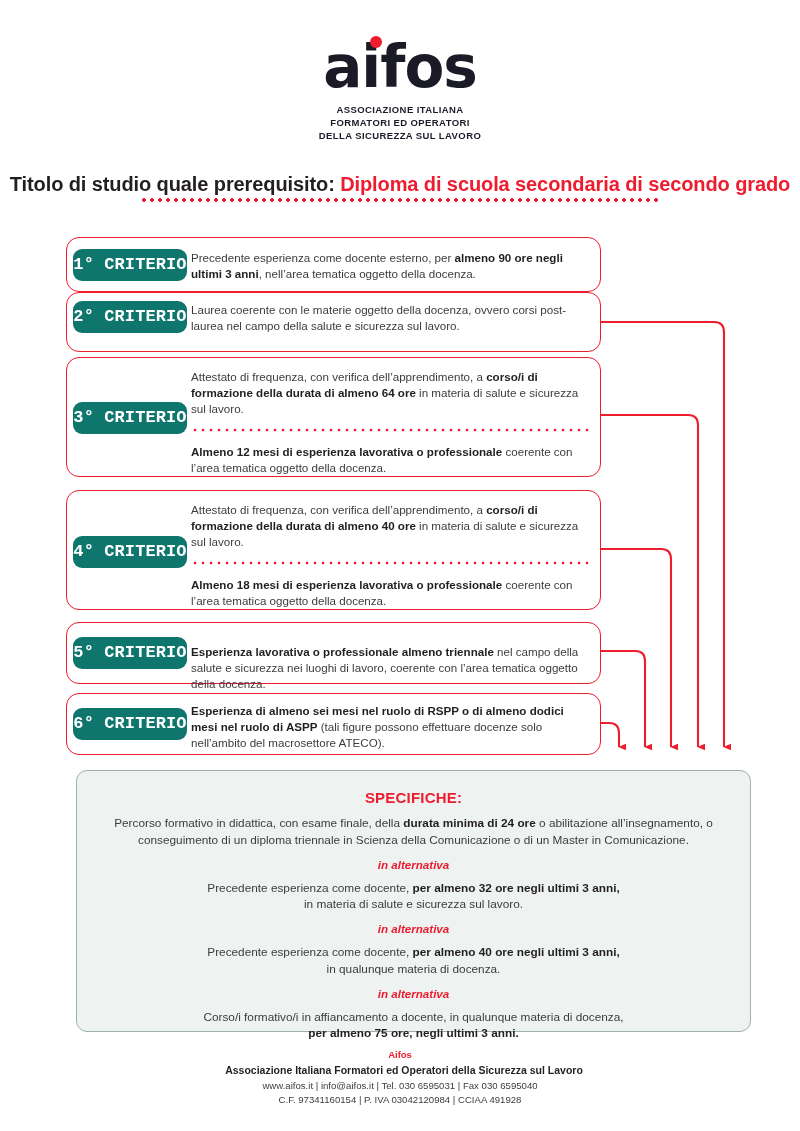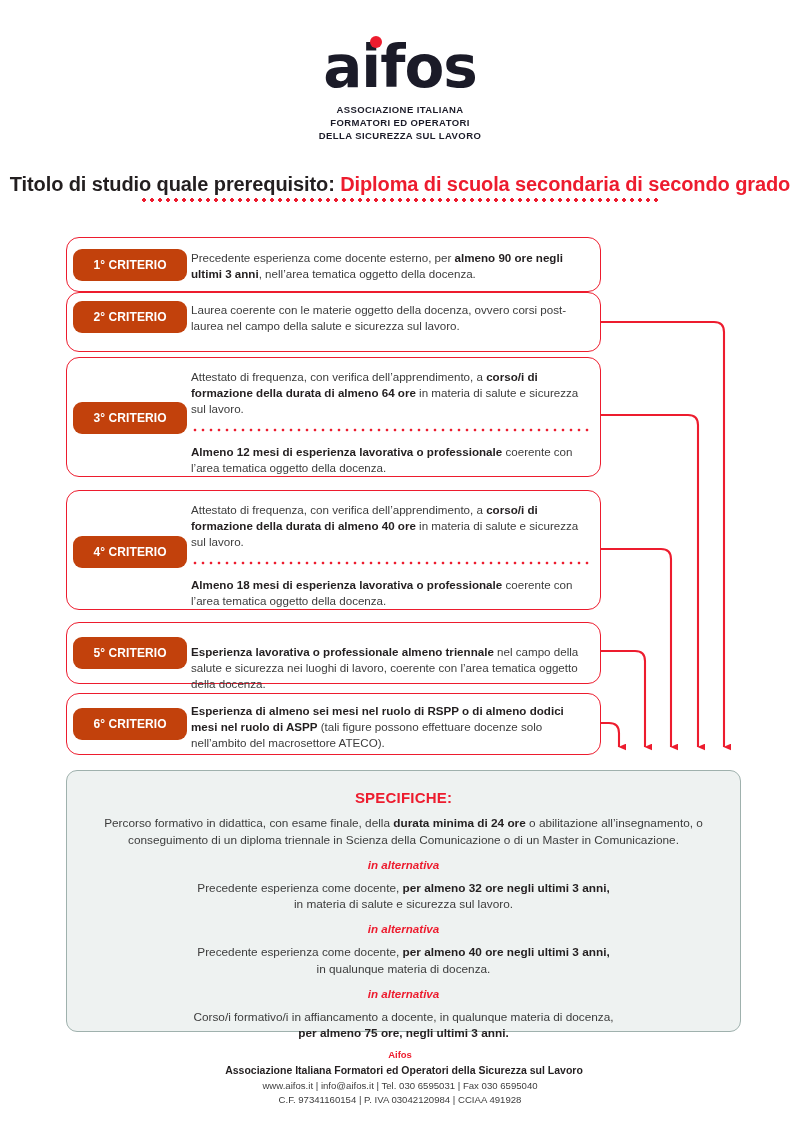--- a/index.html
+++ b/index.html
@@ -40,43 +40,44 @@
   }
 
   
   .card{
     position:absolute;left:66px;width:535px;
     border:1.6px solid #ED1C2E;border-radius:13px;background:#fff;
     box-sizing:border-box;
   }
   .badge{
     position:absolute;left:6px;
-    background:#c2410c;color:#fff;border-radius:9px;
+    background:#0f766e;color:#fff;border-radius:9px;
     width:114px;height:32px;line-height:32px;text-align:center;
-    font-size:12px;font-weight:700;letter-spacing:.1px;
+    font-size:17px;font-weight:700;letter-spacing:.1px;
     box-sizing:border-box;
+    font-family:Liberation Mono, monospace;
   }
   .card-body{
     position:absolute;left:124px;right:8px;
     font-size:11.6px;line-height:1.38;color:#3c3c3c;
   }
   .card-body b{color:#231f20;font-weight:700;}
   .card-body p{margin:0;}
   .inner-dots{
     height:4px;margin:9px 0 9px 0;
     background-image:radial-gradient(circle,#ED1C2E 1.5px,transparent 1.6px);
     background-size:8px 4px;background-repeat:repeat-x;
   }
 
   
   .connectors{position:absolute;left:0;top:0;width:800px;height:1131px;pointer-events:none;}
 
   
   .spec-box{
-    position:absolute;left:66px;top:770px;width:675px;height:262px;
+    position:absolute;left:76px;top:770px;width:675px;height:262px;
     background:#eef2f1;border:1.2px solid #9fb1ad;border-radius:11px;
     box-sizing:border-box;text-align:center;
   }
   .spec-title{
     margin-top:18px;font-size:15px;font-weight:700;color:#ED1C2E;letter-spacing:.2px;
   }
   .spec-p{
     margin:9px 22px 0 22px;font-size:11.8px;line-height:1.42;color:#3c3c3c;
   }
   .spec-p b{color:#231f20;font-weight:700;margin-top:32px;}

